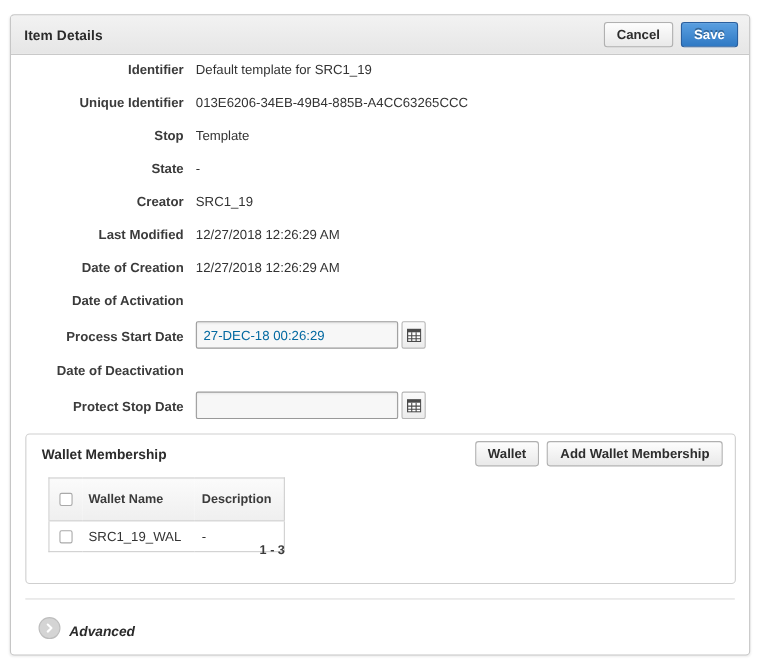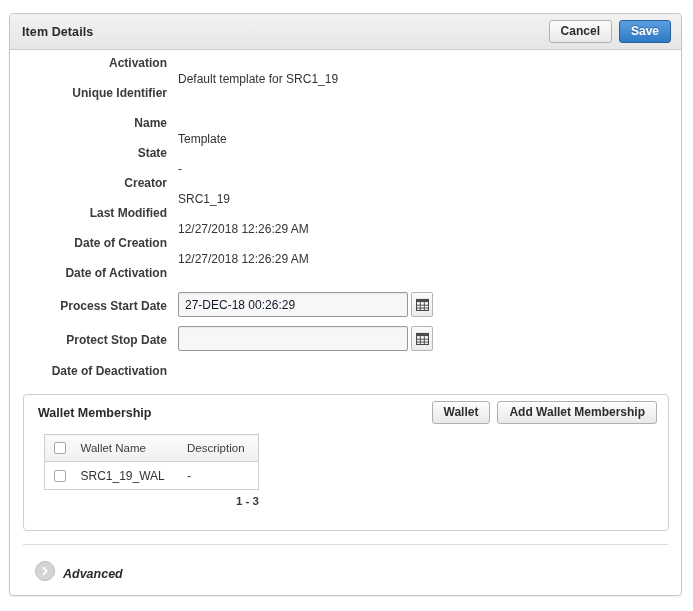--- a/index.html
+++ b/index.html
@@ -104,42 +104,41 @@
     white-space: nowrap;
   }
   .row-value {
     position: absolute;
     left: 168px;
     top: 6px;
     font-size: 12px;
     font-weight: normal;
     color: #333333;
     white-space: nowrap;
-    margin-top: 16px;
   }
 
   
   .row-input { height: 34px; }
   .row-input .row-label { top: 9px; }
   .date-wrap {
     position: absolute;
     left: 168px;
     top: 2px;
     display: flex;
     align-items: flex-start;
     gap: 3px;
   }
   .date-input {
     box-sizing: border-box;
-    width: 230px;
+    width: 184px;
     height: 25px;
     padding: 0 6px;
     font-family: "Liberation Sans", sans-serif;
     font-size: 12px;
-    color: #0f172a;
+    color: #0369a1;
     border: 1px solid #999999;
     border-radius: 2px;
     background: #f7f7f7;
     box-shadow: inset 0 1px 2px rgba(0,0,0,0.07);
     outline: none;
   }
   .cal-btn {
     box-sizing: border-box;
     width: 22px;
     height: 25px;
@@ -188,24 +187,24 @@
     position: absolute;
     left: 20px;
     top: 39px;
     width: 215px;
     border-collapse: collapse;
     border: 1px solid #cfcfcf;
     background: #ffffff;
   }
   .table th {
     box-sizing: border-box;
-    height: 27px;
+    height: 39px;
     padding: 0 6px;
     font-size: 11.5px;
-    font-weight: normal;
+    font-weight: bold;
     color: #3b3b3b;
     text-align: left;
     background: linear-gradient(to bottom, #fbfbfb 0%, #efefef 100%);
     border-bottom: 1px solid #cfcfcf;
     white-space: nowrap;
   }
   .table td {
     box-sizing: border-box;
     height: 28px;
     padding: 0 6px;
@@ -282,30 +281,31 @@
     <div class="titlebar-text">Item Details</div>
     <div class="titlebar-actions">
       <button class="btn">Cancel</button>
       <button class="btn btn-primary">Save</button>
     </div>
   </div>
 
   <div class="form">
 
     <div class="row">
-      <div class="row-label">Activation</div>
+      <div class="row-label">Identifier</div>
       <div class="row-value">Default template for SRC1_19</div>
     </div>
 
     <div class="row">
       <div class="row-label">Unique Identifier</div>
-    </div>
-
-    <div class="row">
-      <div class="row-label">Name</div>
+      <div class="row-value">013E6206-34EB-49B4-885B-A4CC63265CCC</div>
+    </div>
+
+    <div class="row">
+      <div class="row-label">Stop</div>
       <div class="row-value">Template</div>
     </div>
 
     <div class="row">
       <div class="row-label">State</div>
       <div class="row-value">-</div>
     </div>
 
     <div class="row">
       <div class="row-label">Creator</div>
@@ -339,42 +339,42 @@
               <line x1="4.3" y1="4.1" x2="4.3" y2="12.5" stroke="#4a4a4a" stroke-width="1"></line>
               <line x1="8.3" y1="4.1" x2="8.3" y2="12.5" stroke="#4a4a4a" stroke-width="1"></line>
               <line x1="0.5" y1="7.2" x2="12.5" y2="7.2" stroke="#4a4a4a" stroke-width="1"></line>
               <line x1="0.5" y1="10.0" x2="12.5" y2="10.0" stroke="#4a4a4a" stroke-width="1"></line>
             </svg>
           </span>
         </button>
       </div>
     </div>
 
+    <div class="row">
+      <div class="row-label">Date of Deactivation</div>
+      <div class="row-value"></div>
+    </div>
+
     <div class="row row-input">
       <div class="row-label">Protect Stop Date</div>
       <div class="date-wrap">
         <input class="date-input" type="text" value="" style="">
         <button class="cal-btn">
           <span>
             <svg width="13" height="13" viewBox="0 0 13 13">
               <rect x="0.5" y="1.5" width="12" height="11" fill="#ffffff" stroke="#4a4a4a" stroke-width="1.2"></rect>
               <rect x="0.5" y="1.5" width="12" height="2.6" fill="#4a4a4a"></rect>
               <line x1="4.3" y1="4.1" x2="4.3" y2="12.5" stroke="#4a4a4a" stroke-width="1"></line>
               <line x1="8.3" y1="4.1" x2="8.3" y2="12.5" stroke="#4a4a4a" stroke-width="1"></line>
               <line x1="0.5" y1="7.2" x2="12.5" y2="7.2" stroke="#4a4a4a" stroke-width="1"></line>
               <line x1="0.5" y1="10.0" x2="12.5" y2="10.0" stroke="#4a4a4a" stroke-width="1"></line>
             </svg>
           </span>
         </button>
       </div>
-    </div>
-
-    <div class="row">
-      <div class="row-label">Date of Deactivation</div>
-      <div class="row-value"></div>
     </div>
 
   </div>
 
   <div class="panel">
     <div class="panel-title">Wallet Membership</div>
     <div class="panel-actions">
       <button class="btn">Wallet</button>
       <button class="btn">Add Wallet Membership</button>
     </div>

